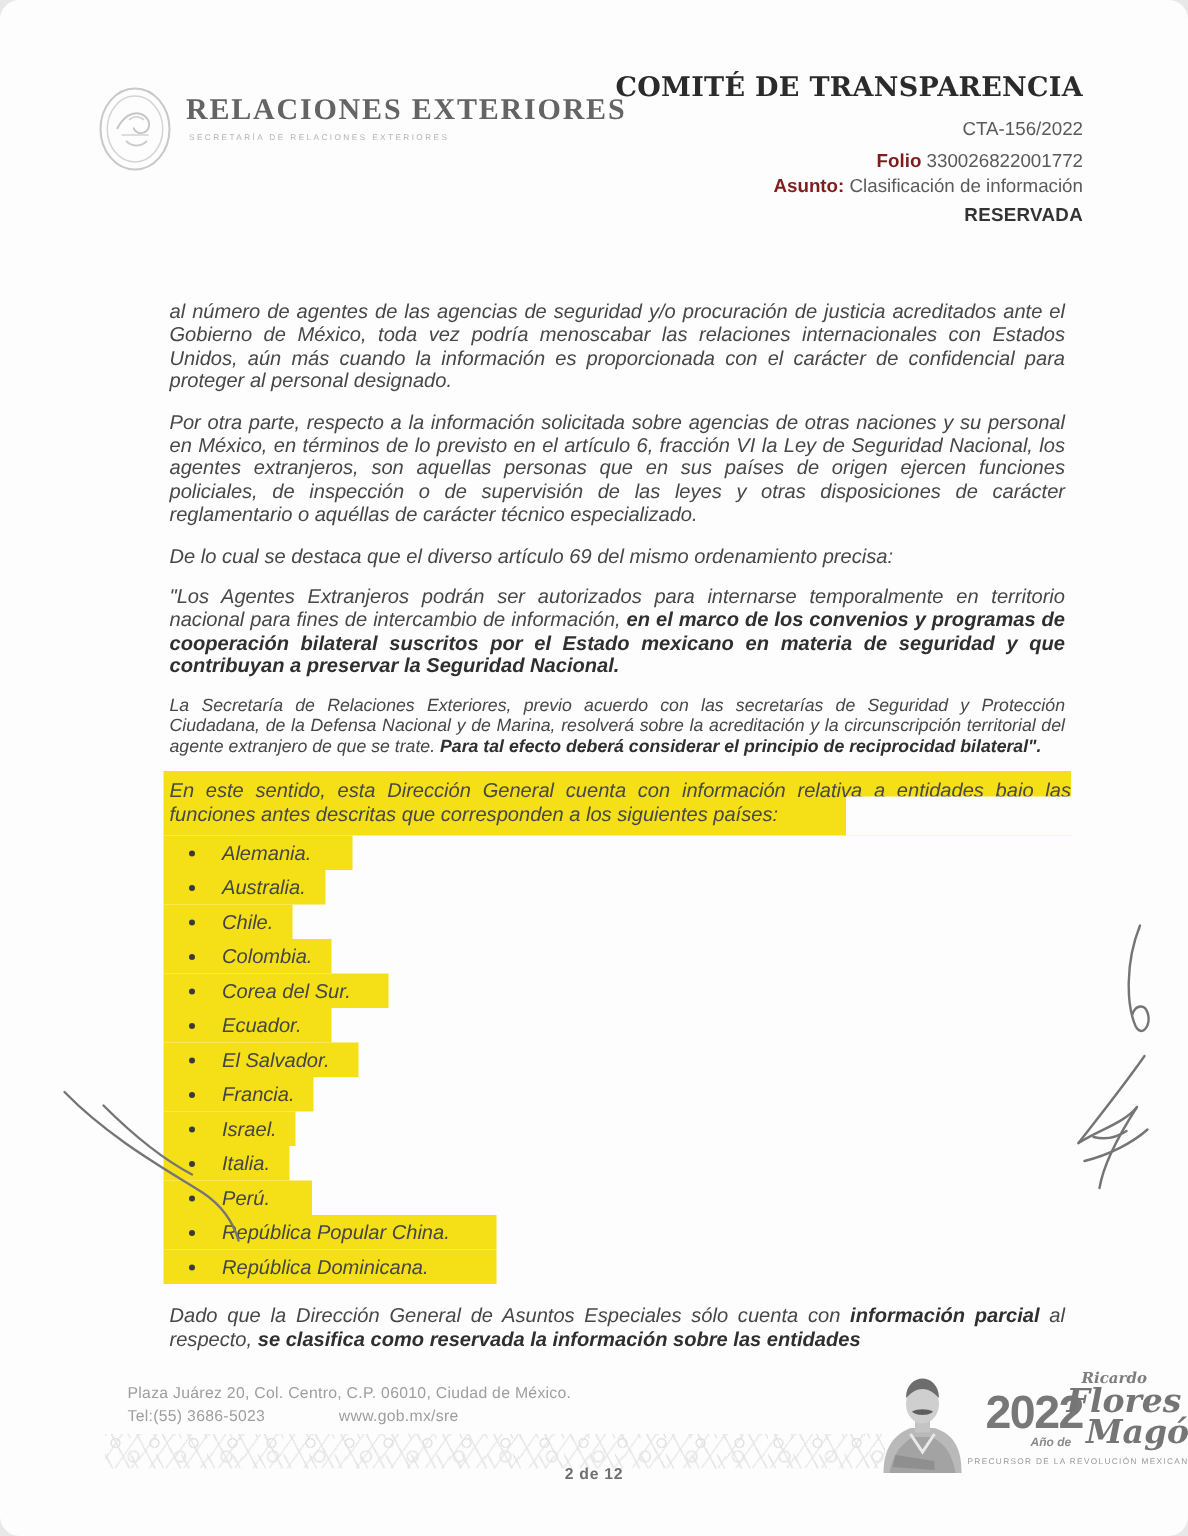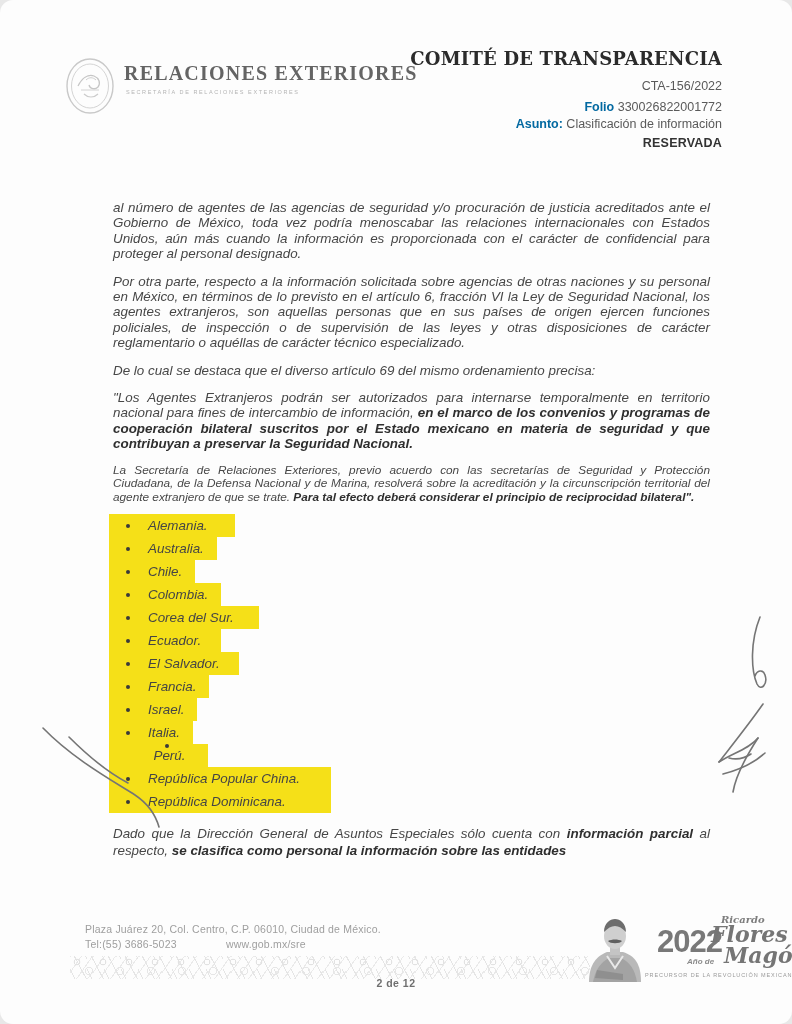--- a/index.html
+++ b/index.html
@@ -30,21 +30,21 @@
     display:flex;flex-direction:column;align-items:flex-end;text-align:left;
   }
   .committee{
     font-family:"DejaVu Serif", serif;
     font-size:18px;font-weight:bold;color:#2b2b2b;letter-spacing:.2px;white-space:nowrap;
   }
   .meta-line{font-size:12.5px;color:#5a5a5a;white-space:nowrap;}
   .meta-ref{margin-top:10px;}
   .meta-folio{margin-top:7px;}
   .meta-subject{margin-top:3px;}
-  .meta-line b{color:#0369a1;}
+  .meta-line b{color:#7f1d1d;}
   .reservada{margin-top:5px;font-size:12.5px;font-weight:bold;color:#333;letter-spacing:.2px;}
   
   .content{
     position:absolute;left:113px;top:200px;width:597px;
     font-size:13.4px;line-height:15.4px;font-style:italic;color:#474747;
   }
   .para{text-align:justify;margin:0 0 12px 0;}
   .para b{color:#2f2f2f;}
   .quote-small{font-size:11.8px;line-height:13.6px;margin-bottom:10px;margin-top:11px;}
   
@@ -72,21 +72,21 @@
   .country-row:nth-of-type(1){width:122px;text-align:right;}
   .country-row:nth-of-type(2){width:104px;}
   .country-row:nth-of-type(3){width:82px;}
   .country-row:nth-of-type(4){width:108px;}
   .country-row:nth-of-type(5){width:146px;}
   .country-row:nth-of-type(6){width:108px;}
   .country-row:nth-of-type(7){width:126px;}
   .country-row:nth-of-type(8){width:96px;}
   .country-row:nth-of-type(9){width:84px;}
   .country-row:nth-of-type(10){width:80px;}
-  .country-row:nth-of-type(11){width:95px;flex-direction:column;}
+  .country-row:nth-of-type(11){width:95px;}
   .country-row:nth-of-type(12){width:218px;}
   .country-row:nth-of-type(13){width:218px;}
   .closing{margin-top:13px;line-height:16.2px;}
   
   .sig{position:absolute;pointer-events:none;}
   .sig path{fill:none;stroke:#757575;stroke-width:1.6;stroke-linecap:round;}
   
   .footer-address{
     position:absolute;left:85px;top:922px;
     font-size:10.5px;line-height:15px;color:#9e9e9e;letter-spacing:.2px;
@@ -156,20 +156,24 @@
 
   <div class="content">
     <p class="para">al número de agentes de las agencias de seguridad y/o procuración de justicia acreditados ante el Gobierno de México, toda vez podría menoscabar las relaciones internacionales con Estados Unidos, aún más cuando la información es proporcionada con el carácter de confidencial para proteger al personal designado.</p>
     <p class="para">Por otra parte, respecto a la información solicitada sobre agencias de otras naciones y su personal en México, en términos de lo previsto en el artículo 6, fracción VI la Ley de Seguridad Nacional, los agentes extranjeros, son aquellas personas que en sus países de origen ejercen funciones policiales, de inspección o de supervisión de las leyes y otras disposiciones de carácter reglamentario o aquéllas de carácter técnico especializado.</p>
     <p class="para">De lo cual se destaca que el diverso artículo 69 del mismo ordenamiento precisa:</p>
 
     <p class="para"><span>"Los Agentes Extranjeros podrán ser autorizados para internarse temporalmente en territorio nacional para fines de intercambio de información, </span><b>en el marco de los convenios y programas de cooperación bilateral suscritos por el Estado mexicano en materia de seguridad y que contribuyan a preservar la Seguridad Nacional.</b></p>
 
     <p class="para quote-small"><span>La Secretaría de Relaciones Exteriores, previo acuerdo con las secretarías de Seguridad y Protección Ciudadana, de la Defensa Nacional y de Marina, resolverá sobre la acreditación y la circunscripción territorial del agente extranjero de que se trate. </span><b>Para tal efecto deberá considerar el principio de reciprocidad bilateral".</b></p>
 
+    <div class="hl-block">
+      <span>En este sentido, esta Dirección General cuenta con información relativa a entidades bajo las funciones antes descritas que corresponden a los siguientes países:</span>
+      <div class="hl-step-mask"></div>
+    </div>
 
     <div class="country-list">
       <div class="country-row">
           <span class="bullet-dot"></span>
           <span class="country-label">Alemania.</span>
         </div>
       <div class="country-row">
           <span class="bullet-dot"></span>
           <span class="country-label">Australia.</span>
         </div>
@@ -212,21 +216,21 @@
       <div class="country-row">
           <span class="bullet-dot"></span>
           <span class="country-label">República Popular China.</span>
         </div>
       <div class="country-row">
           <span class="bullet-dot"></span>
           <span class="country-label">República Dominicana.</span>
         </div>
     </div>
 
-    <p class="para closing"><span>Dado que la Dirección General de Asuntos Especiales sólo cuenta con </span><b>información parcial</b><span> al respecto, </span><b>se clasifica como personal la información sobre las entidades</b></p>
+    <p class="para closing"><span>Dado que la Dirección General de Asuntos Especiales sólo cuenta con </span><b>información parcial</b><span> al respecto, </span><b>se clasifica como reservada la información sobre las entidades</b></p>
   </div>
 
   <svg class="sig" style="left:35px;top:723px;" width="135" height="112" viewBox="0 0 135 112">
     <path d="M8 5 C 38 36 78 58 100 72 C 112 80 120 90 124 104"></path>
     <path d="M34 14 C 54 34 74 50 93 60"></path>
   </svg>
   <svg class="sig" style="left:738px;top:614px;" width="50" height="92" viewBox="0 0 50 92">
     <path d="M22 3 C 12 28 13 56 19 70 C 23 78 30 70 27 61 C 25 55 19 56 17 62"></path>
   </svg>
   <svg class="sig" style="left:703px;top:700px;" width="72" height="95" viewBox="0 0 72 95">

